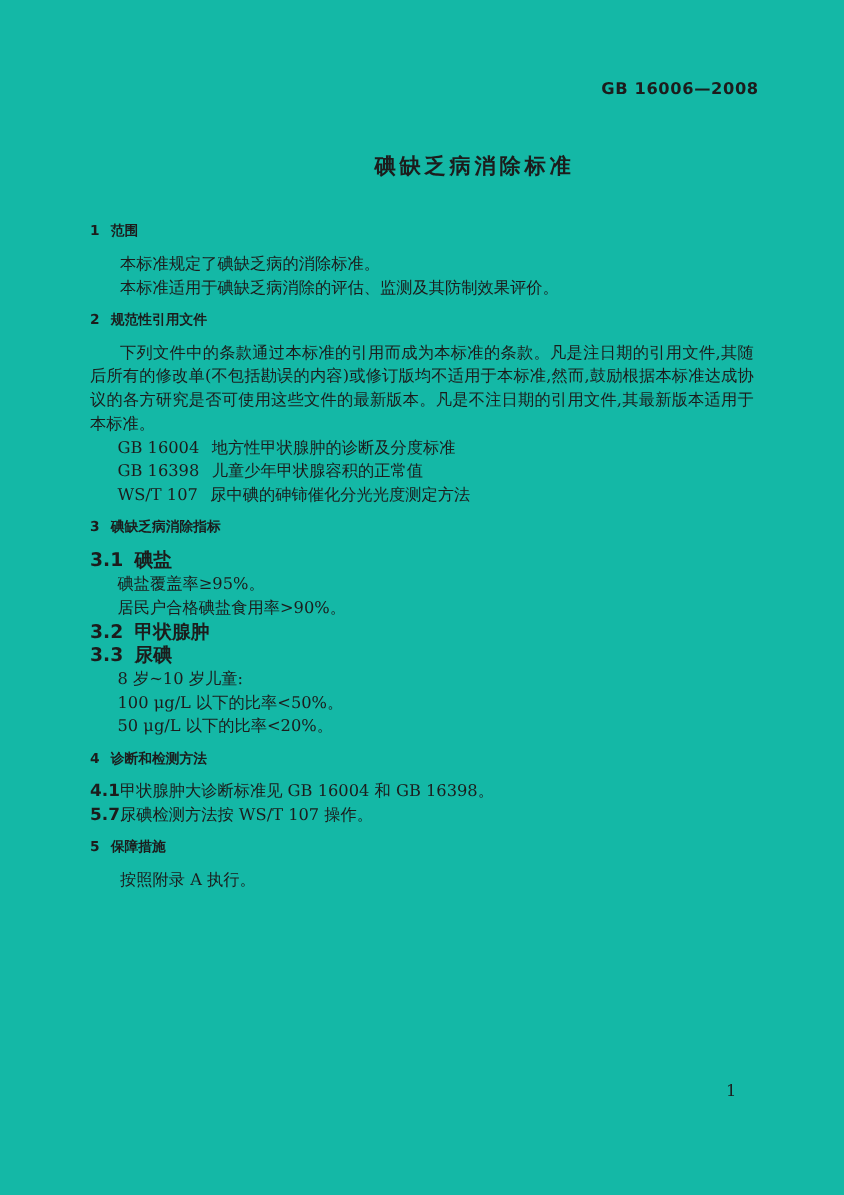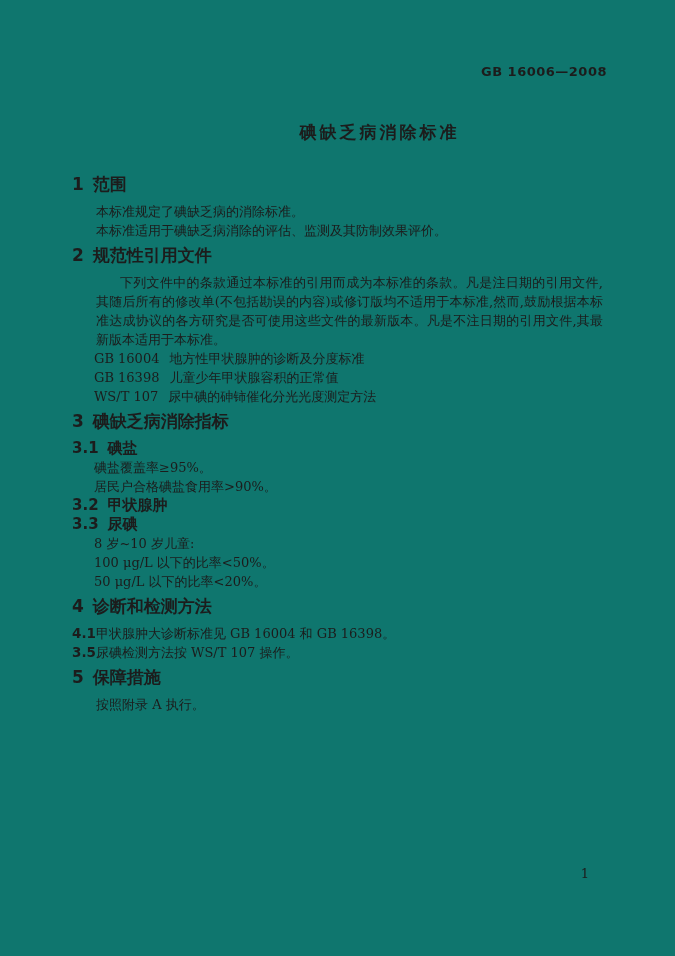--- a/index.html
+++ b/index.html
@@ -1,19 +1,19 @@
 <!DOCTYPE html>
 <html><head>
 <meta charset="utf-8">
 <style>
   * { margin:0; padding:0; box-sizing:border-box; }
   html,body { width:675px; height:956px; }
   body { background:#fdfdfb; }
   .page {
-    position:relative; width:675px; height:956px; background:#0f766e;
+    position:relative; width:675px; height:956px; background:#14b8a6;
     color:#1c1c1c;
     font-family:"DejaVu Serif","Liberation Serif",serif;
     overflow:hidden;
   }
   .doc-code {
     position:absolute; top:64px; right:68px;
     font-family:"DejaVu Sans","Liberation Sans",sans-serif;
     font-weight:bold; font-size:13px; letter-spacing:.5px;
   }
   .doc-title {
@@ -21,30 +21,30 @@
     text-align:center;
     font-family:Liberation Serif, serif;
     font-weight:bold; font-size:17px; letter-spacing:3px;margin-left:42px;
   }
   .content {
     position:absolute; top:169px; left:72px; width:531px;
     font-size:13px; line-height:19px;
   }
   .sec-h {
     font-family:"DejaVu Sans","Liberation Sans",sans-serif;
-    font-weight:bold; font-size:17px;
+    font-weight:bold; font-size:11px;
     margin:6px 0 8px;
   }
   .sub-h {
     font-family:"DejaVu Sans","Liberation Sans",sans-serif;
     font-weight:bold; font-size:15px;
   }
   .h-num { margin-right:9px; }
   .para { text-indent:24px; }
-  .jpara { text-indent:24px; text-align:justify;margin-left:24px; }
+  .jpara { text-indent:24px; text-align:justify; }
   .ind { padding-left:22px; }
   .ref-code { margin-right:10px; }
   .item-num {
     font-family:"DejaVu Sans","Liberation Sans",sans-serif;
     font-weight:bold; font-size:13.5px; margin-right:0;
   }
   .page-num {
     position:absolute; top:866px; right:86px;
     font-size:13px;
   }
@@ -101,21 +101,21 @@
     <p class="ind">100 μg/L 以下的比率&lt;50%。</p>
     <p class="ind">50 μg/L 以下的比率&lt;20%。</p>
 
     <div class="sec-h">
       <span class="h-num">4</span><span>诊断和检测方法</span>
     </div>
     <p>
       <span class="item-num">4.1</span><span>甲状腺肿大诊断标准见 GB 16004 和 GB 16398。</span>
     </p>
     <p>
-      <span class="item-num">3.5</span><span>尿碘检测方法按 WS/T 107 操作。</span>
+      <span class="item-num">5.7</span><span>尿碘检测方法按 WS/T 107 操作。</span>
     </p>
 
     <div class="sec-h">
       <span class="h-num">5</span><span>保障措施</span>
     </div>
     <p class="para">按照附录 A 执行。</p>
 
   </div>
 
   <div class="page-num">1</div>

